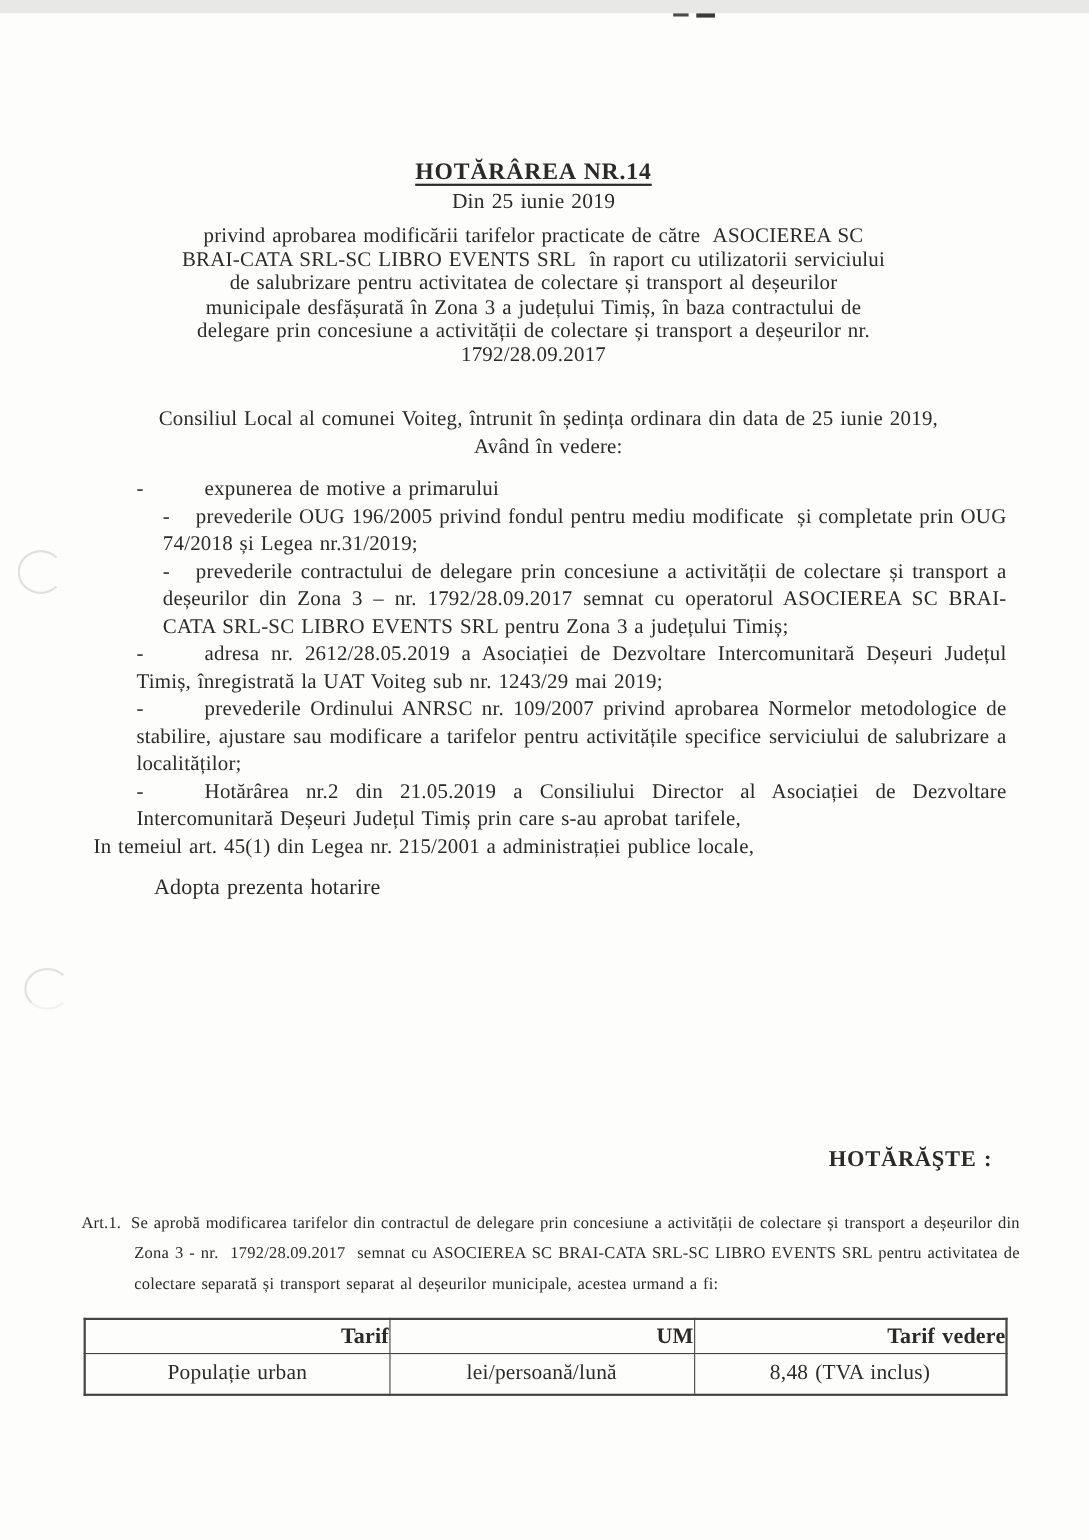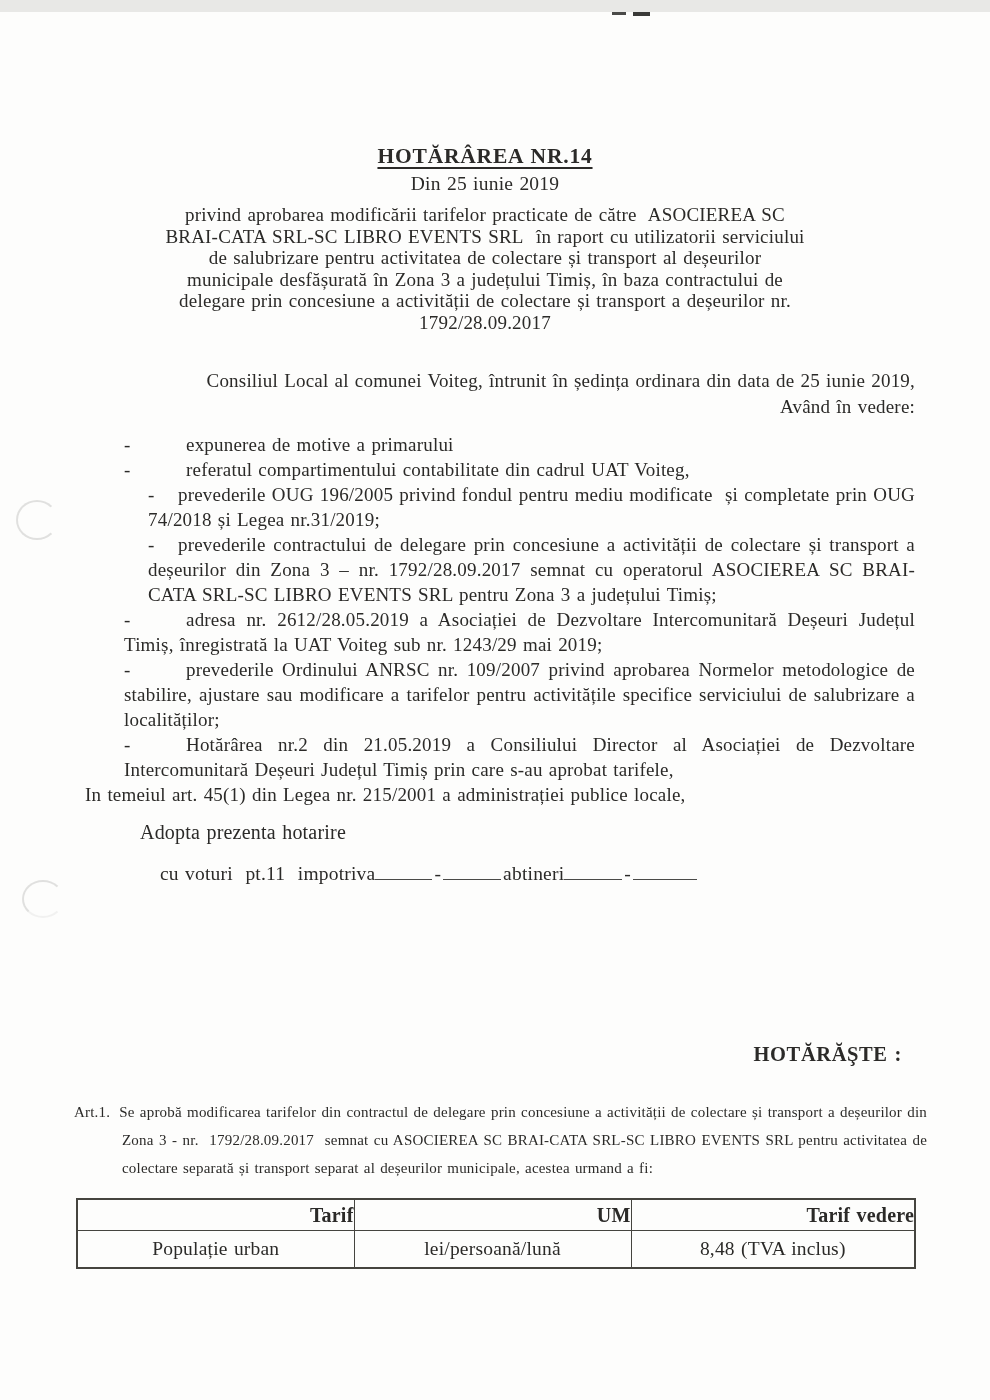--- a/index.html
+++ b/index.html
@@ -35,21 +35,21 @@
     text-decoration:underline; text-decoration-thickness:2px; text-underline-offset:4px;
     margin:0; line-height:26px;
   }
   .doc-date { font-size:19.5px; margin:3px 0 0 0; line-height:24px; }
 
   
   .subject { position:absolute; left:75px; top:192px; width:820px; text-align:center; font-size:19px; line-height:21.5px; }
 
   
   .body-flow { position:absolute; left:82px; top:356px; width:833px; font-size:19px; line-height:26px; }
-  .preamble div { text-align:right; }
+  .preamble div { text-align:center; }
   .list { margin-top:12px; line-height:25px; }
   .li { text-align:justify; }
   .li-a { margin-left:42px; }
   .li-b { margin-left:66px; }
   .dash { display:inline-block; }
   .dash.w { width:62px; }
   .dash.n { width:30px; }
   .temeiul { margin:0 0 0 3px; line-height:25px; }
   .adopta { margin:12px 0 0 58px; font-size:20px; }
   .votes { margin:16px 0 0 78px; font-size:19.5px; white-space:nowrap; }
@@ -100,35 +100,31 @@
   </div>
 
   <div class="body-flow">
     <div class="preamble">
       <div>Consiliul Local al comunei Voiteg, întrunit în ședința ordinara din data de 25 iunie 2019,</div>
       <div>Având în vedere:</div>
     </div>
 
     <div class="list">
       <div class="li li-a"><span class="dash w">-</span><span>expunerea de motive a primarului</span></div>
-      <div class="li li-a"><span class="dash w">-</span><span>referatul compartimentului contabilitate din cadrul UAT Voiteg,</span></div>
       <div class="li li-b"><span class="dash n">-</span><span>prevederile OUG 196/2005 privind fondul pentru mediu modificate&nbsp; și completate prin OUG 74/2018 și Legea nr.31/2019;</span></div>
       <div class="li li-b"><span class="dash n">-</span><span>prevederile contractului de delegare prin concesiune a activității de colectare și transport a deșeurilor din Zona 3 – nr. 1792/28.09.2017 semnat cu operatorul ASOCIEREA SC BRAI-CATA SRL-SC LIBRO EVENTS SRL pentru Zona 3 a județului Timiș;</span></div>
       <div class="li li-a"><span class="dash w">-</span><span>adresa nr. 2612/28.05.2019 a Asociației de Dezvoltare Intercomunitară Deșeuri Județul Timiș, înregistrată la UAT Voiteg sub nr. 1243/29 mai 2019;</span></div>
       <div class="li li-a"><span class="dash w">-</span><span>prevederile Ordinului ANRSC nr. 109/2007 privind aprobarea Normelor metodologice de stabilire, ajustare sau modificare a tarifelor pentru activitățile specifice serviciului de salubrizare a localităților;</span></div>
       <div class="li li-a"><span class="dash w">-</span><span>Hotărârea nr.2 din 21.05.2019 a Consiliului Director al Asociației de Dezvoltare Intercomunitară Deșeuri Județul Timiș prin care s-au aprobat tarifele,</span></div>
     </div>
 
     <p class="temeiul">In temeiul art. 45(1) din Legea nr. 215/2001 a administrației publice locale,</p>
 
     <p class="adopta">Adopta prezenta hotarire</p>
 
-    <div class="votes">
-      <span>cu voturi&nbsp; pt.11&nbsp; impotriva</span><span class="blank b1"></span><span class="sep">-</span><span class="blank b2"></span><span>abtineri</span><span class="blank b3"></span><span class="sep">-</span><span class="blank b4"></span>
-    </div>
   </div>
 
   <div class="decide">HOTĂRĂŞTE :</div>
 
   <div class="art1">
     <span class="art1-label">Art.1.</span><span>Se aprobă modificarea tarifelor din contractul de delegare prin concesiune a activității de colectare și transport a deșeurilor din Zona 3 - nr.&nbsp; 1792/28.09.2017&nbsp; semnat cu ASOCIEREA SC BRAI-CATA SRL-SC LIBRO EVENTS SRL pentru activitatea de colectare separată și transport separat al deșeurilor municipale, acestea urmand a fi:</span>
   </div>
 
   <table class="tarif-table">
     <colgroup>

